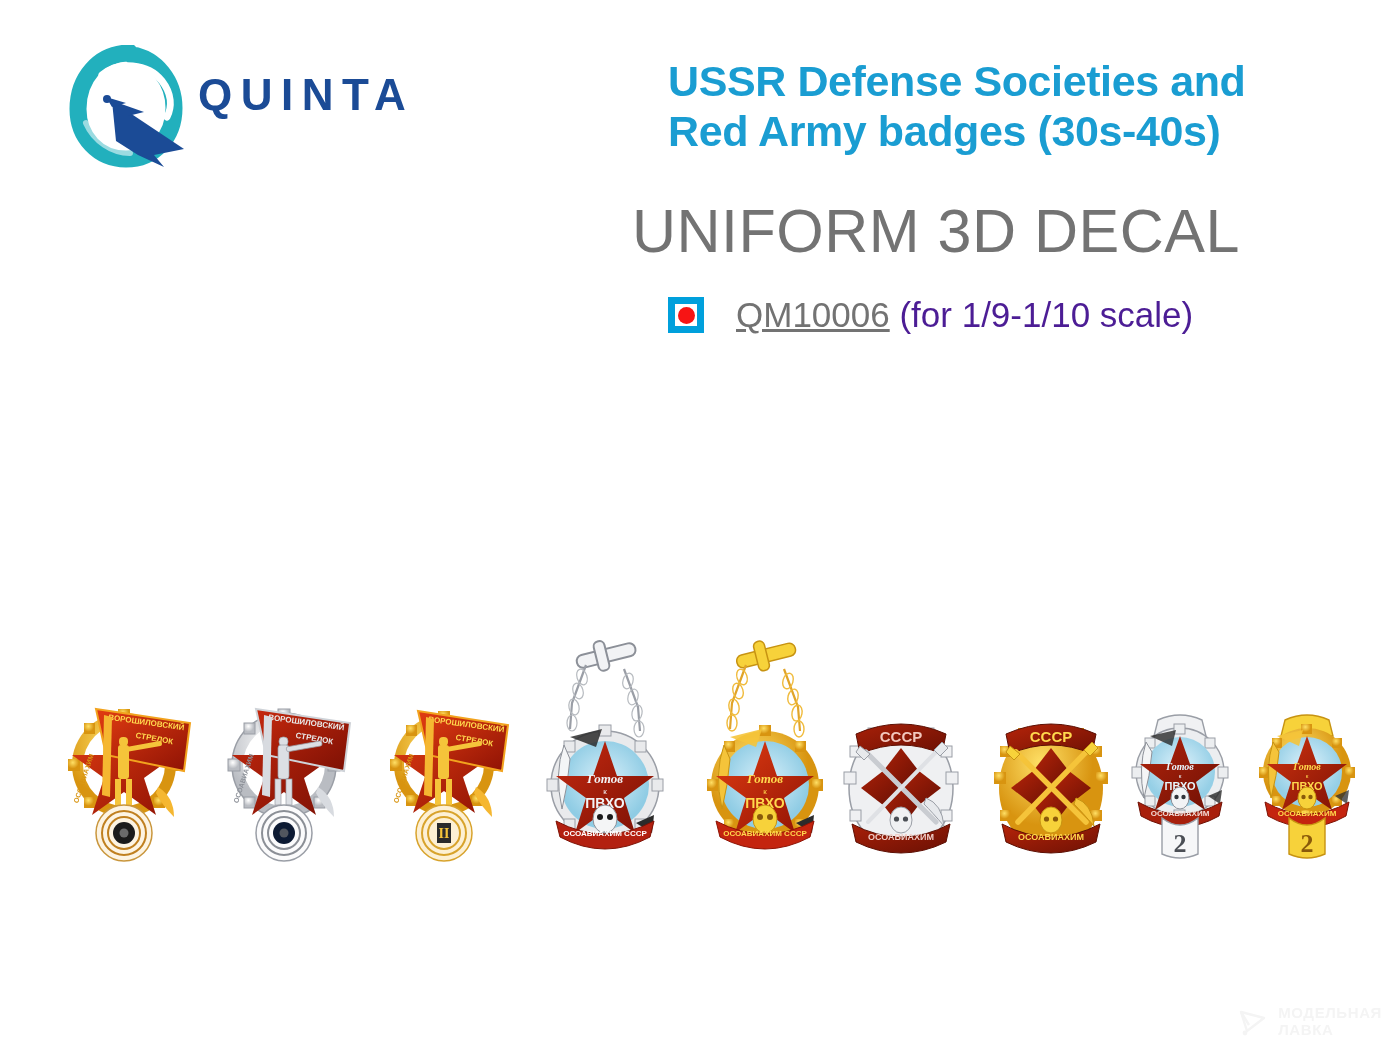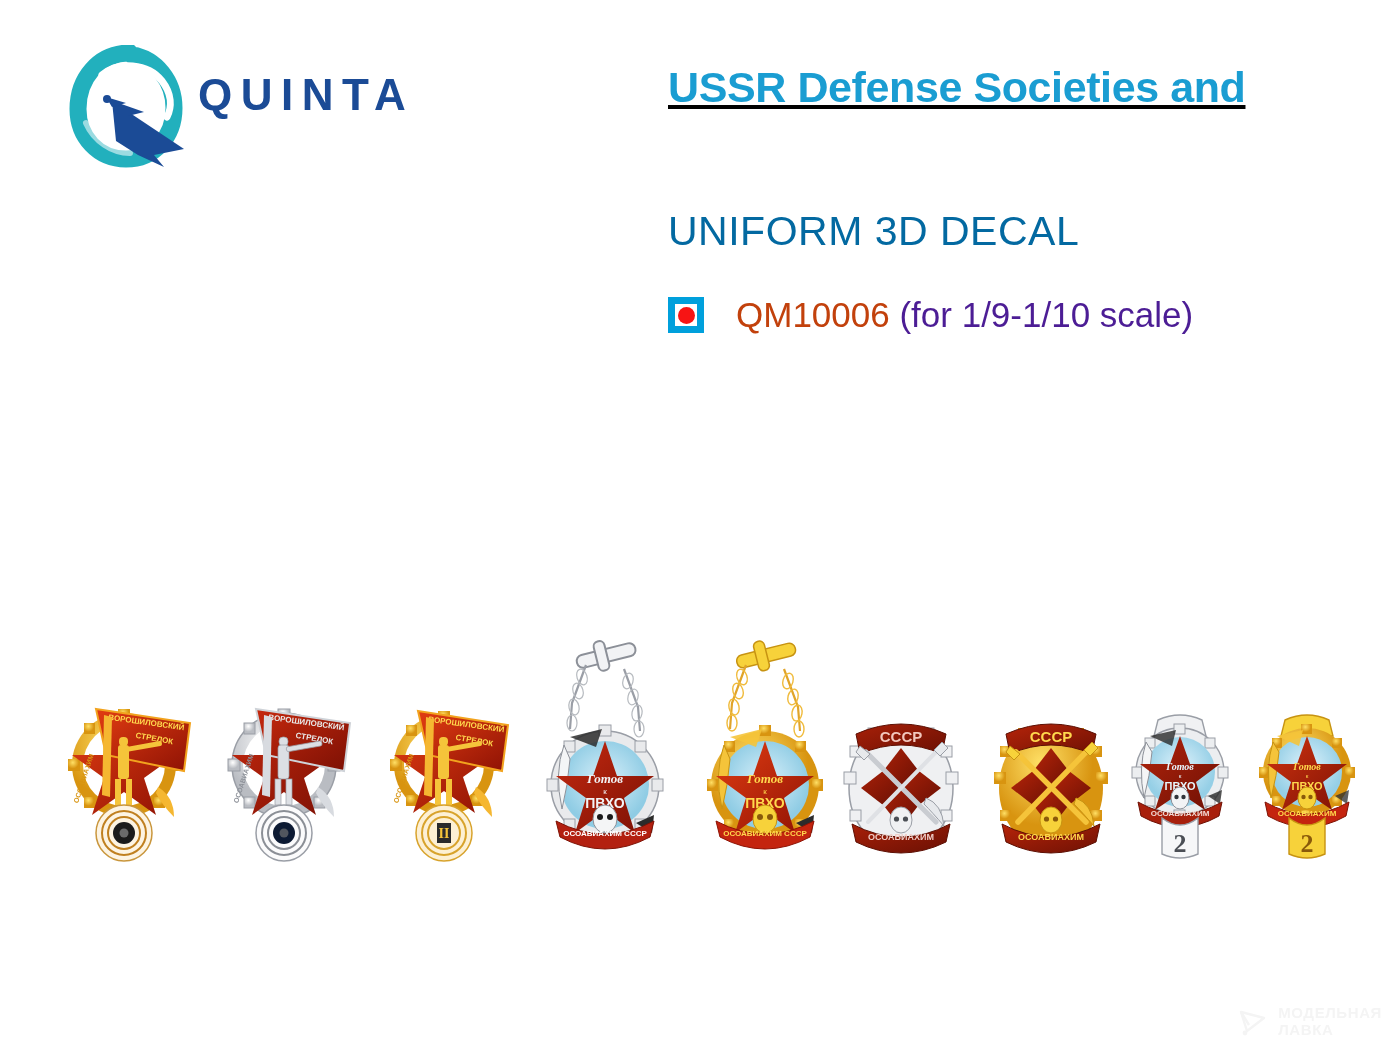--- a/index.html
+++ b/index.html
@@ -19,33 +19,33 @@
   #logo-words { position: absolute; left: 130px; top: 25px; }
   .logo-line {
     color: #1b4b96;
     font-weight: bold;
     font-size: 44px;
     letter-spacing: 8.5px;
     line-height: 50px;
     font-family: "Liberation Sans", sans-serif;
   }
 
-  #title-block { position: absolute; left: 668px; top: 62px; width: 700px; text-decoration: underline; }
+  #title-block { position: absolute; left: 668px; top: 56px; width: 700px; }
   .title-line {
     color: #1a9dd2;
     font-weight: bold;
     font-size: 43px;
     line-height: 50px;
     letter-spacing: -0.4px;
     white-space: nowrap;
   }
   #subtitle {
-    position: absolute; left: 668px; top: 196px;
-    color: #0369a1;
-    font-size: 41px;
+    position: absolute; left: 632px; top: 196px;
+    color: #737373;
+    font-size: 61px;
     font-weight: normal;
     letter-spacing: 0.5px;
     line-height: 70px;
     white-space: nowrap;
   }
 
   
   #options { position: absolute; left: 668px; top: 288px; }
   .option-row { display: flex; align-items: center; height: 54px; }
   .checkbox {
@@ -58,21 +58,21 @@
   .checkbox .dot {
     width: 17px; height: 17px; border-radius: 50%;
     background: #f71414;
   }
   .option-text {
     margin-left: 32px;
     font-size: 35px;
     white-space: nowrap;
     line-height: 40px;
   }
-  .opt-code  { color: #c2410c; }
+  .opt-code  { color: #737373; text-decoration: underline; }
   .opt-scale { color: #4c1d95; }
 
   
   #badges { position: absolute; left: 0; top: 630px; width: 1400px; height: 250px; }
   .badge { position: absolute; bottom: 10px; }
   .badge svg { display: block; }
 
   
   #watermark {
     position: absolute; right: 18px; bottom: 12px;
@@ -106,20 +106,21 @@
         <circle cx="39" cy="54" r="4" fill="#1b4b96"></circle>
       </svg>
     </div>
     <div id="logo-words">
       <div class="logo-line">QUINTA</div>
     </div>
   </div>
 
   <div id="title-block">
     <div class="title-line">USSR Defense Societies and</div>
+    <div class="title-line">Red Army badges (30s-40s)</div>
   </div>
 
   <div id="subtitle">UNIFORM 3D DECAL</div>
 
   <div id="options">
     <div class="option-row">
       <div class="checkbox">
         <div class="dot"></div>
       </div>
       <div class="option-text">

